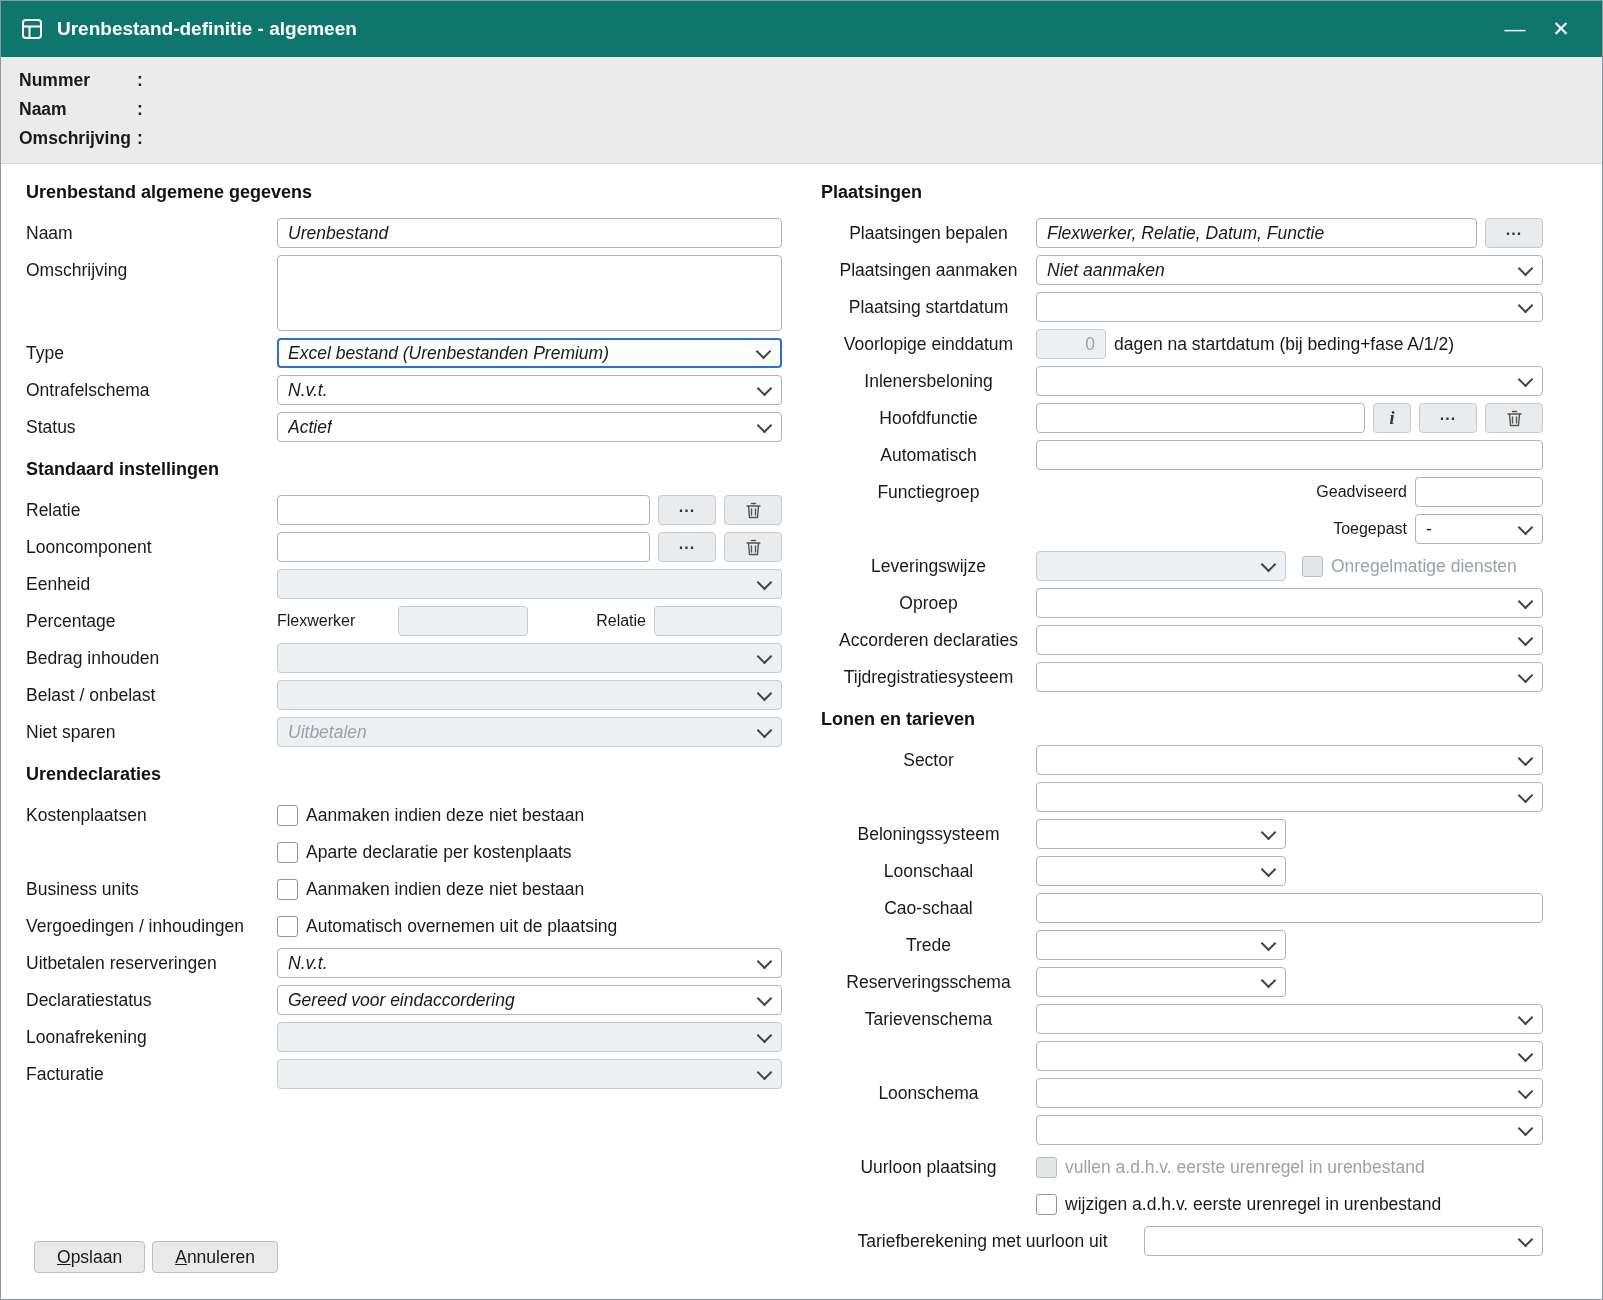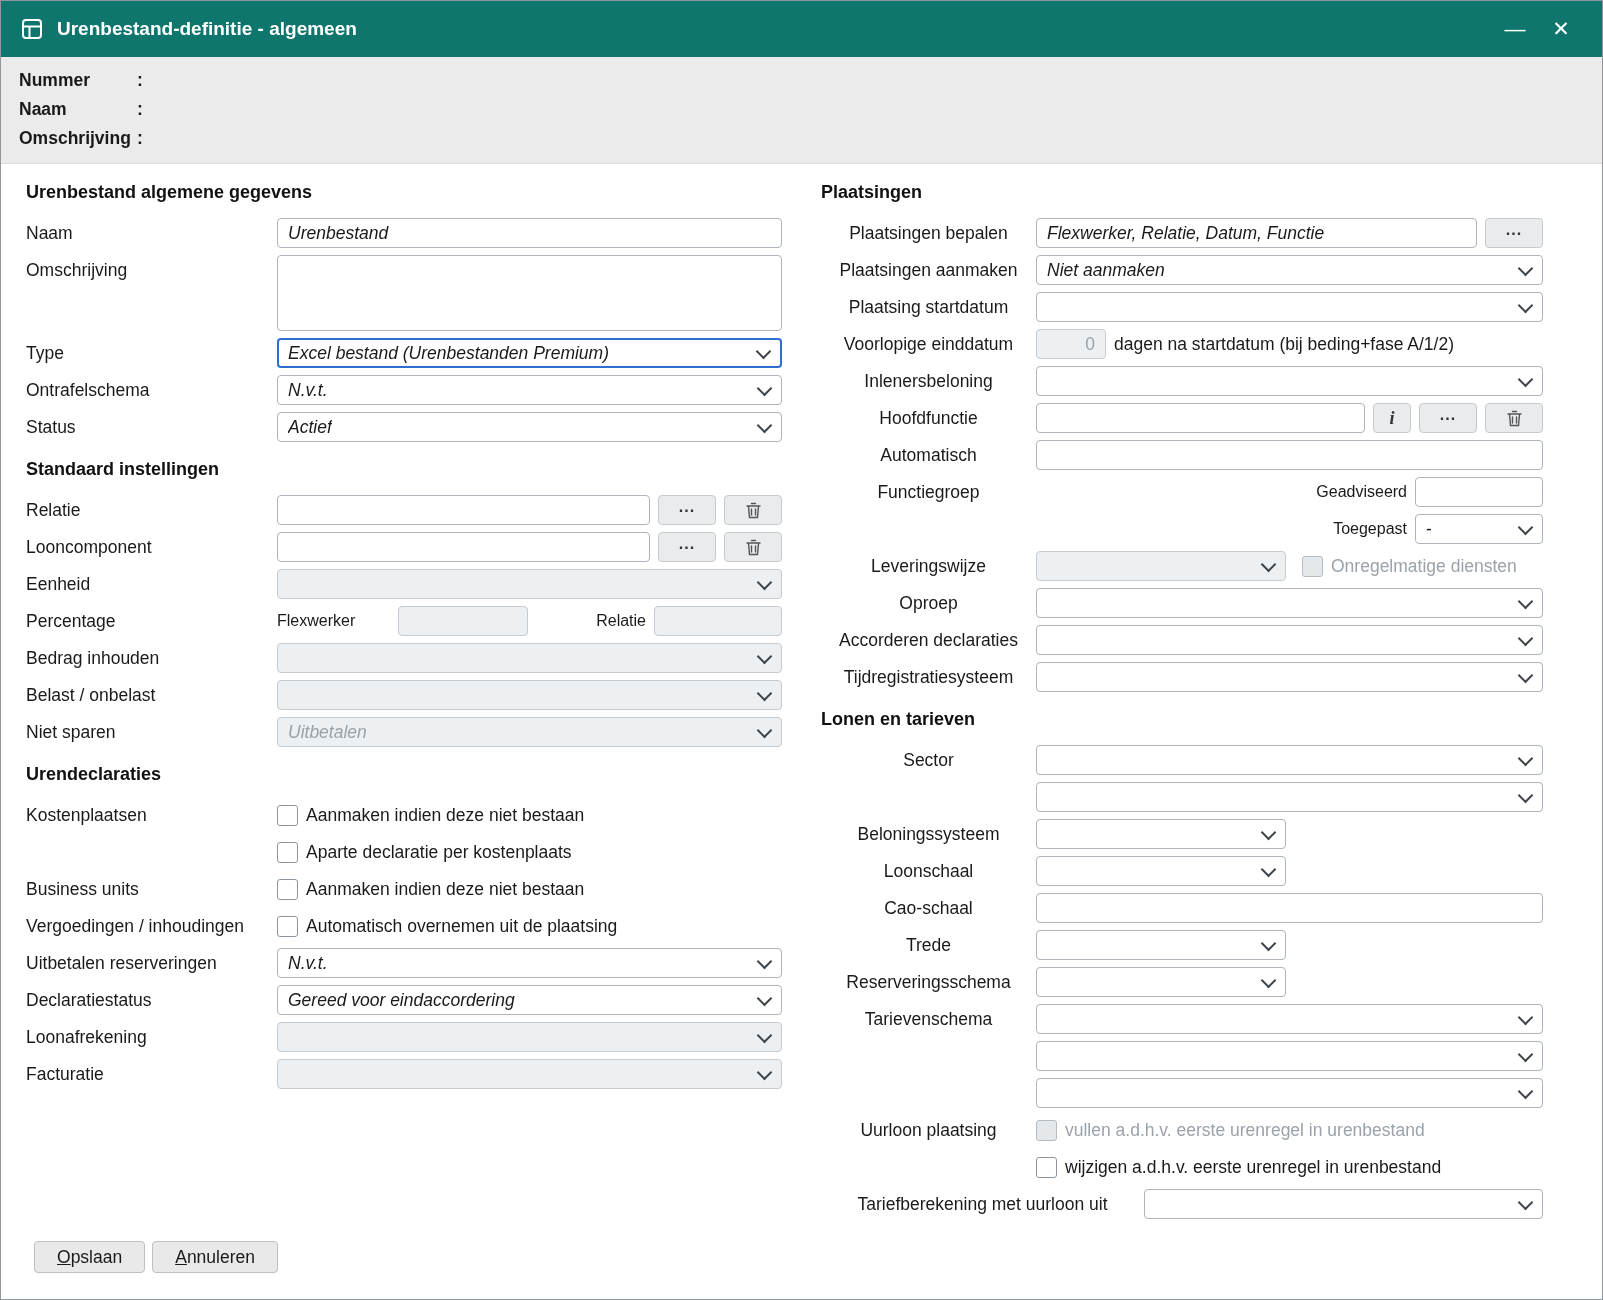--- a/index.html
+++ b/index.html
@@ -522,20 +522,29 @@
       <div class="frow">
         <span class="lbl"></span>
         <div class="ctl">
           <div class="sel grow">
             <span class="selval"></span>
             <span class="chev"></span>
           </div>
         </div>
       </div>
 
+      <div class="frow">
+        <span class="lbl">Loonschema</span>
+        <div class="ctl">
+          <div class="sel grow">
+            <span class="selval"></span>
+            <span class="chev"></span>
+          </div>
+        </div>
+      </div>
 
       <div class="frow">
         <span class="lbl"></span>
         <div class="ctl">
           <div class="sel grow">
             <span class="selval"></span>
             <span class="chev"></span>
           </div>
         </div>
       </div>

